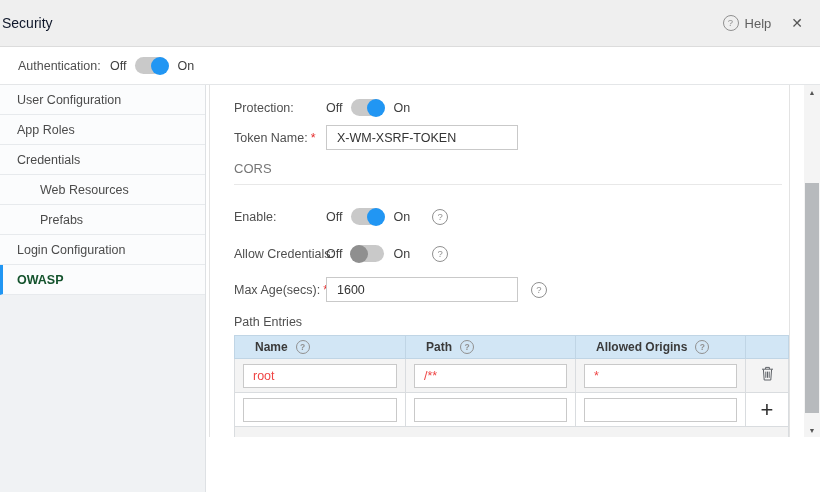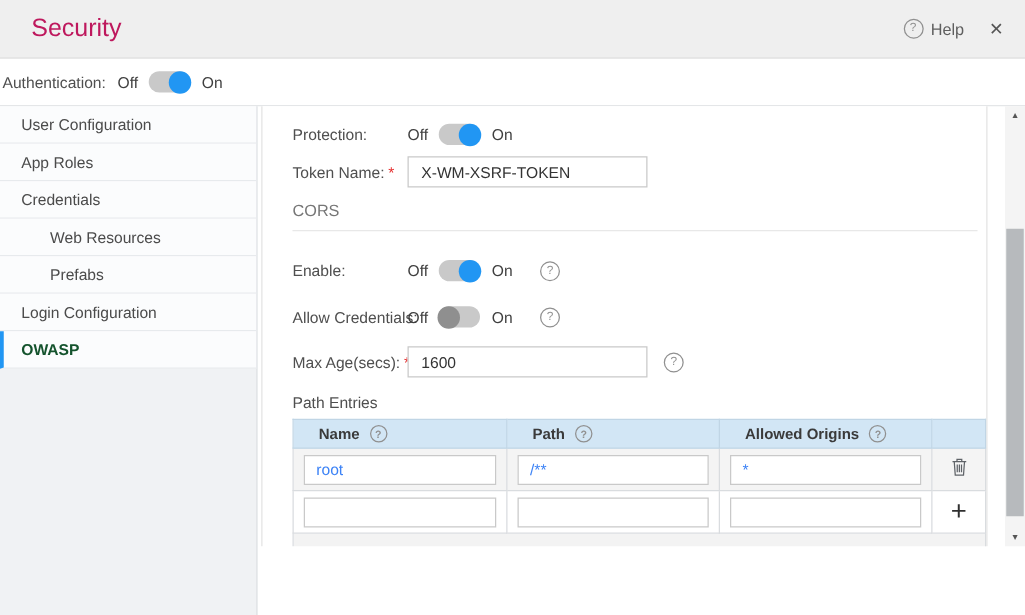--- a/index.html
+++ b/index.html
@@ -7,37 +7,37 @@
     position:relative; width:820px; height:492px; overflow:hidden;
     background:#fff; font-family:"Liberation Sans", sans-serif; color:#444;
     -webkit-font-smoothing:antialiased;
   }
   
   .titlebar {
     position:absolute; top:0; left:0; width:820px; height:46px;
     background:#efefef; border-bottom:1px solid #dcdcdc;
     display:flex; align-items:center;
   }
-  .title { margin-left:25px; font-size:20px; color:#be185d; }
+  .title { margin-left:2px; font-size:14px; color:#0f172a; }
   .titlebar-right { position:absolute; right:17px; top:0; height:46px; display:flex; align-items:center; gap:20px; }
   .help-group { display:flex; align-items:center; gap:6px; font-size:13px; color:#5f5f5f; cursor:pointer; }
   .qicon {
     width:14px; height:14px; border:1px solid #909090; border-radius:50%;
     display:inline-flex; align-items:center; justify-content:center;
     font-size:9.5px; color:#909090; flex:0 0 auto; line-height:1;
   }
   .qicon.small { width:12px; height:12px; font-size:8.5px; }
   .close { font-size:14px; color:#555; cursor:pointer; }
   
   .authbar {
     position:absolute; top:47px; left:0; width:820px; height:37px;
     background:#fff; border-bottom:1px solid #e4e6e8;
     display:flex; align-items:center;
   }
-  .authbar .flabel { margin-left:2px; width:92px; }
+  .authbar .flabel { margin-left:18px; width:92px; }
   .flabel { font-size:12.5px; color:#4f4f4f; white-space:nowrap; flex:0 0 auto; }
   .toggle-group { display:flex; align-items:center; gap:9px; font-size:12.5px; color:#3f3f3f; }
   .toggle { width:33px; height:17px; border-radius:9px; background:#c9c9c9; position:relative; cursor:pointer; flex:0 0 auto; }
   .toggle .knob { position:absolute; top:-0.5px; width:18px; height:18px; border-radius:50%; }
   .toggle.on  .knob { right:-1px; background:#2196f3; }
   .toggle.off .knob { left:-1px;  background:#8f8f8f; }
   
   .sidebar {
     position:absolute; top:85px; left:0; width:205px; bottom:0;
     background:#f0f2f4; border-right:1px solid #dee1e4;
@@ -81,21 +81,21 @@
     font-size:12px; font-weight:bold; color:#3a3a3a; text-align:left; padding:0 20px;
   }
   .petable th .hwrap { display:flex; align-items:center; gap:8px; }
   .petable td { border:1px solid #d9dcdf; padding:0; height:33px; text-align:center; }
   .petable tr.r1 td { background:#f4f4f4; }
   .petable tr.r2 td { background:#ffffff; }
   .petable tr.partial td { height:14px; background:#f3f3f3; border-bottom:none; }
   .cinput {
     display:block; width:calc(100% - 16px); margin:0 auto; height:24px; box-sizing:border-box;
     border:1px solid #c9c9c9; background:#fff; font-family:inherit; font-size:12.5px;
-    color:#3b82f6; padding:0 9px; outline:none;
+    color:#ef4444; padding:0 9px; outline:none;
   }
   .col-name { width:171px; } .col-path { width:170px; } .col-origins { width:170px; } .col-action { width:43px; }
   .trash { display:inline-flex; cursor:pointer; }
   .plus { font-size:22px; font-weight:normal; color:#2f2f2f; cursor:pointer; line-height:1; }
   
   .scrollbar { position:absolute; left:804px; top:85px; width:16px; height:352px; background:#f4f4f4; }
   .sb-arrow { position:absolute; left:0; width:16px; height:12px; display:flex; align-items:center; justify-content:center; font-size:7px; color:#555; cursor:pointer; }
   .sb-up { top:1px; } .sb-down { bottom:1px; }
   .sb-thumb { position:absolute; left:1px; top:98px; width:14px; height:230px; background:#b7babd; cursor:pointer; }
   

